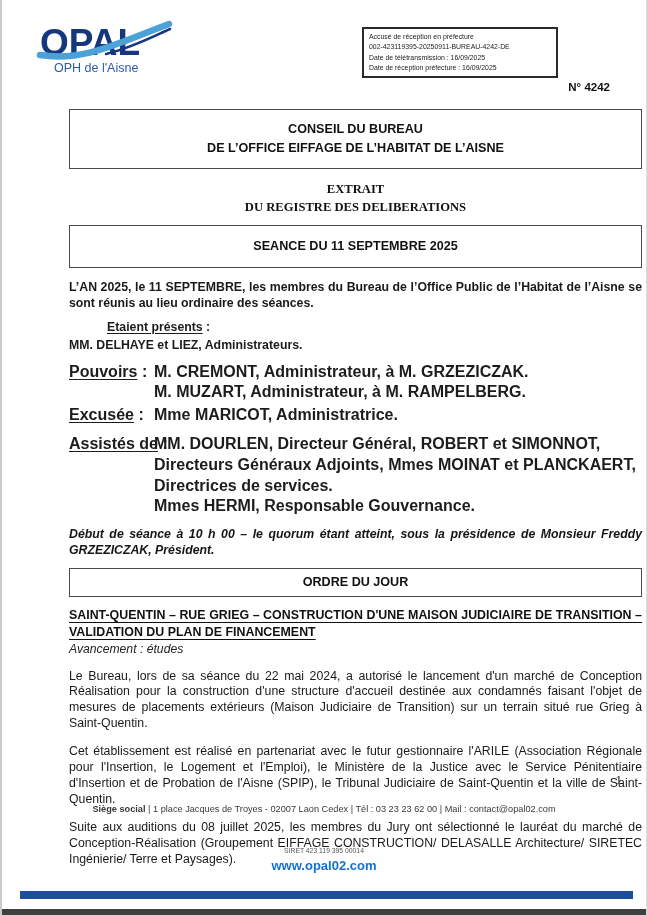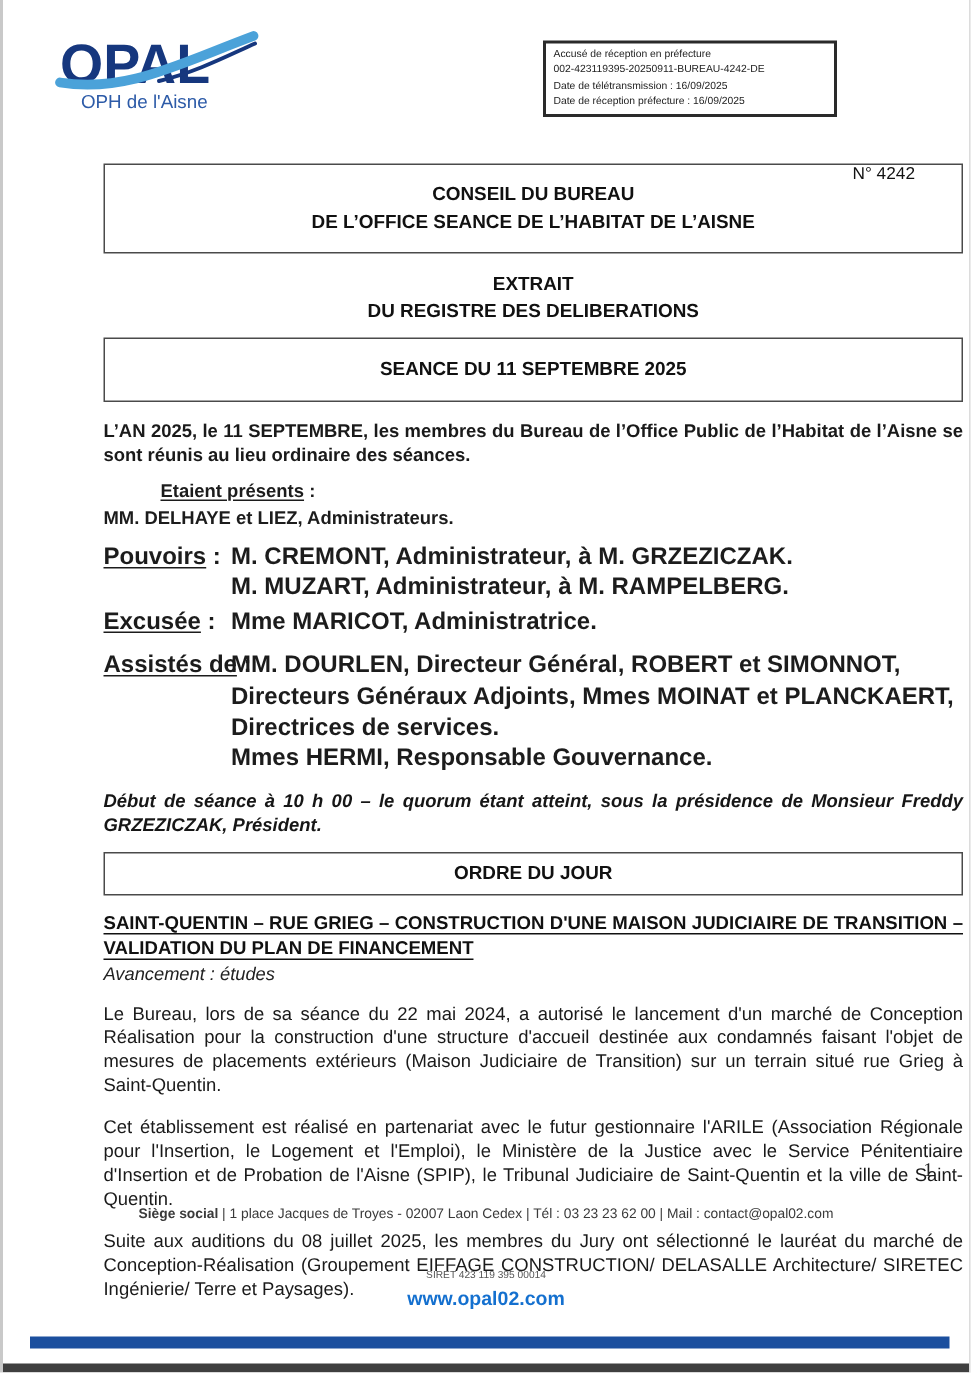--- a/index.html
+++ b/index.html
@@ -27,41 +27,41 @@
   .logo-sub { font-size: 12.5px; color: #2d5ba8; margin-top: 0px; padding-left: 14px; }
 
   .stamp {
     position: absolute; left: 360px; top: 27px; width: 196px;
     border: 2px solid #2a2a2a; padding: 3px 5px;
     font-size: 6.9px; line-height: 1.5; color: #222;
   }
 
   .doc-number {
     position: absolute; top: 81px; right: 36px;
-    font-size: 11.5px; font-weight: normal; color: #111; margin-top: 29px;
+    font-size: 11.5px; font-weight: bold; color: #111;
   }
 
   
   .content { position: absolute; left: 38px; top: 109px; width: 573px; margin-left: 29px; }
 
   .framed {
     border: 1px solid #4a4a4a;
     text-align: center;
     font-weight: bold;
     font-size: 12.6px;
     line-height: 1.5;
     padding: 10px 8px;
     color: #111;
   }
   .framed.seance { padding: 11px 8px; margin-top: 9px; }
   .framed.ordre  { padding: 4px 8px; margin-top: 9px; }
 
   .center-heading {
     text-align: center; font-weight: bold; font-size: 12.6px;
-    line-height: 1.45; margin-top: 11px; color: #111;
+    line-height: 1.45; margin-top: 11px; color: #111; font-family: Liberation Serif, serif;
   }
 
   .para { font-size: 12.3px; line-height: 1.28; text-align: justify; color: #1a1a1a; }
   .para.bold { font-weight: bold; }
   .intro { margin-top: 12px; }
 
   .att-label { margin-top: 8px; font-weight: bold; font-size: 12.3px; padding-left: 38px; }
   .att-label .u { text-decoration: underline; text-underline-offset: 2px; }
 
   .att-lines { margin-top: 4px; font-weight: bold; font-size: 12.3px; line-height: 1.3; }
@@ -129,21 +129,21 @@
     <div>Date de télétransmission : 16/09/2025</div>
     <div>Date de réception préfecture : 16/09/2025</div>
   </div>
 
   <div class="doc-number">N° 4242</div>
 
   <div class="content">
 
     <div class="framed">
       <div>CONSEIL DU BUREAU</div>
-      <div>DE L’OFFICE SEANCE DE L’HABITAT DE L’AISNE</div>
+      <div>DE L’OFFICE EIFFAGE DE L’HABITAT DE L’AISNE</div>
     </div>
 
     <div class="center-heading">
       <div>EXTRAIT</div>
       <div>DU REGISTRE DES DELIBERATIONS</div>
     </div>
 
     <div class="framed seance">
       <div>SEANCE DU 11 SEPTEMBRE 2025</div>
     </div>

